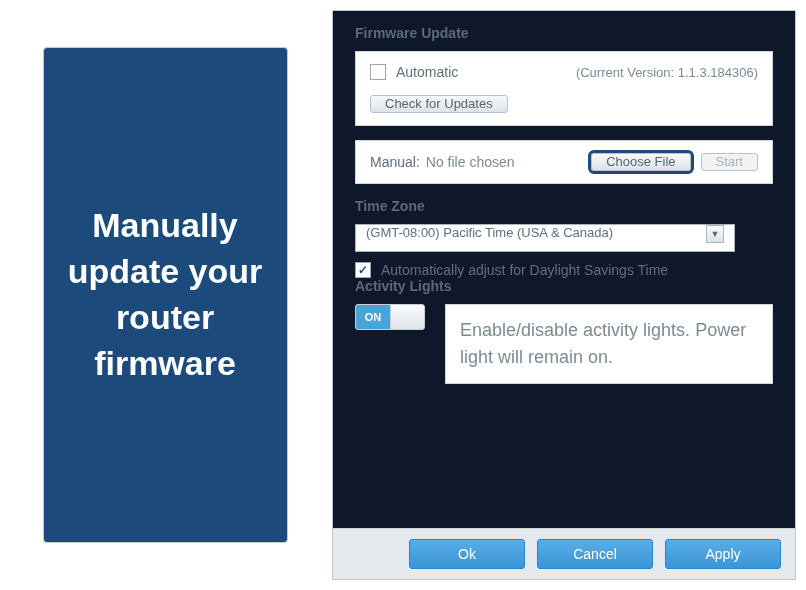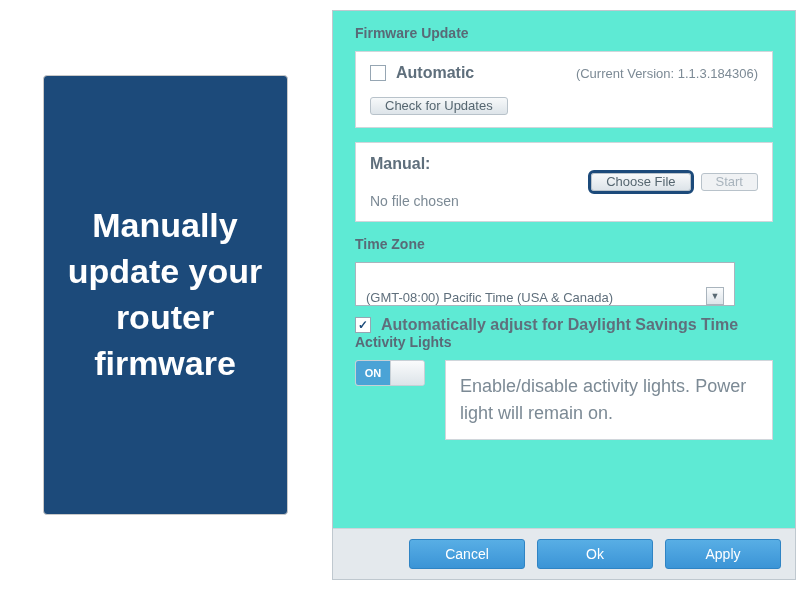--- a/index.html
+++ b/index.html
@@ -15,41 +15,41 @@
     }
     .promo {
       width: 310px;
       display: flex;
       align-items: center;
       justify-content: center;
       padding: 50px 30px;
     }
     .promo-inner {
       width: 245px;
-      height: 440px;
+      height: 496px;
       background: #1c4a7a;
       border: 1px solid #c9c9c9;
       border-radius: 4px;
       display: flex;
       align-items: center;
       justify-content: flex-start;
       text-align: center;
       padding: 20px;
     }
     .promo-inner span {
       color: #fff;
       font-size: 34px;
       font-weight: 600;
       line-height: 1.35;
       font-family: "Segoe UI", Arial, sans-serif;
     }
     .panel {
       flex: 1;
       border: 1px solid #bfc8cf;
-      background: #5eead4;
+      background: #0f172a;
       position: relative;
       display: flex;
       flex-direction: column;
     }
     .panel-body {
       padding: 14px 22px 16px 22px;
       flex: 1;
     }
     .section-title {
       color: #596a77;
@@ -78,47 +78,47 @@
       height: 16px;
       border: 1px solid #96a6b3;
       background: #fff;
       display: inline-flex;
       align-items: center;
       justify-content: center;
       font-size: 12px;
       color: #1c4a7a;
     }
     .chk.checked::after { content: "✓"; font-weight: bold; }
-    .lbl { color: #5f6f7c; font-size: 16px; font-weight: bold; }
+    .lbl { color: #5f6f7c; font-size: 14px; }
     .muted { color: #7c8a95; font-size: 14px; }
     .version { color: #7c8a95; font-size: 13px; }
     .btn {
       display: inline-flex;
       align-items: center;
       justify-content: center;
       height: 18px;
       padding: 0 14px;
       font-size: 13px;
       color: #556670;
       background: linear-gradient(#f7f9fa, #dde4e9);
       border: 1px solid #b8c2ca;
       border-radius: 3px;
       cursor: pointer;
     }
     .btn.disabled { color: #a9b4bd; background: #f0f2f4; cursor: default; }
     .btn.highlight { outline: 3px solid #1c4a7a; outline-offset: 0; }
-    .manual-left { display: flex; flex-direction: column; gap: 20px; }
+    .manual-left { display: flex; flex-direction: row; gap: 6px; }
     .select-wrap {
       position: relative;
       width: 380px;
-      height: 44px;
+      height: 28px;
       border: 1px solid #a9b4bd;
       background: #fff;
       display: flex;
-      align-items: flex-end;
+      align-items: flex-start;
       padding: 0 10px;
       margin-bottom: 10px;
     }
     .select-wrap .sel-text { color: #5f6f7c; font-size: 13px; flex: 1; white-space: nowrap; overflow: hidden; }
     .select-wrap .arrow {
       width: 18px;
       height: 18px;
       border: 1px solid #a9b4bd;
       background: linear-gradient(#fafbfc, #dde4e9);
       display: flex;
@@ -243,17 +243,17 @@
       <div class="toggle">
         <div class="on">ON</div>
         <div class="knob"></div>
       </div>
       <div class="hint-box">Enable/disable activity lights. Power light will remain on.</div>
     </div>
 
   </div>
 
   <div class="footer">
+    <span class="btn-primary">Ok</span>
     <span class="btn-primary">Cancel</span>
-    <span class="btn-primary">Ok</span>
     <span class="btn-primary">Apply</span>
   </div>
 </div>
 
 </body></html>

